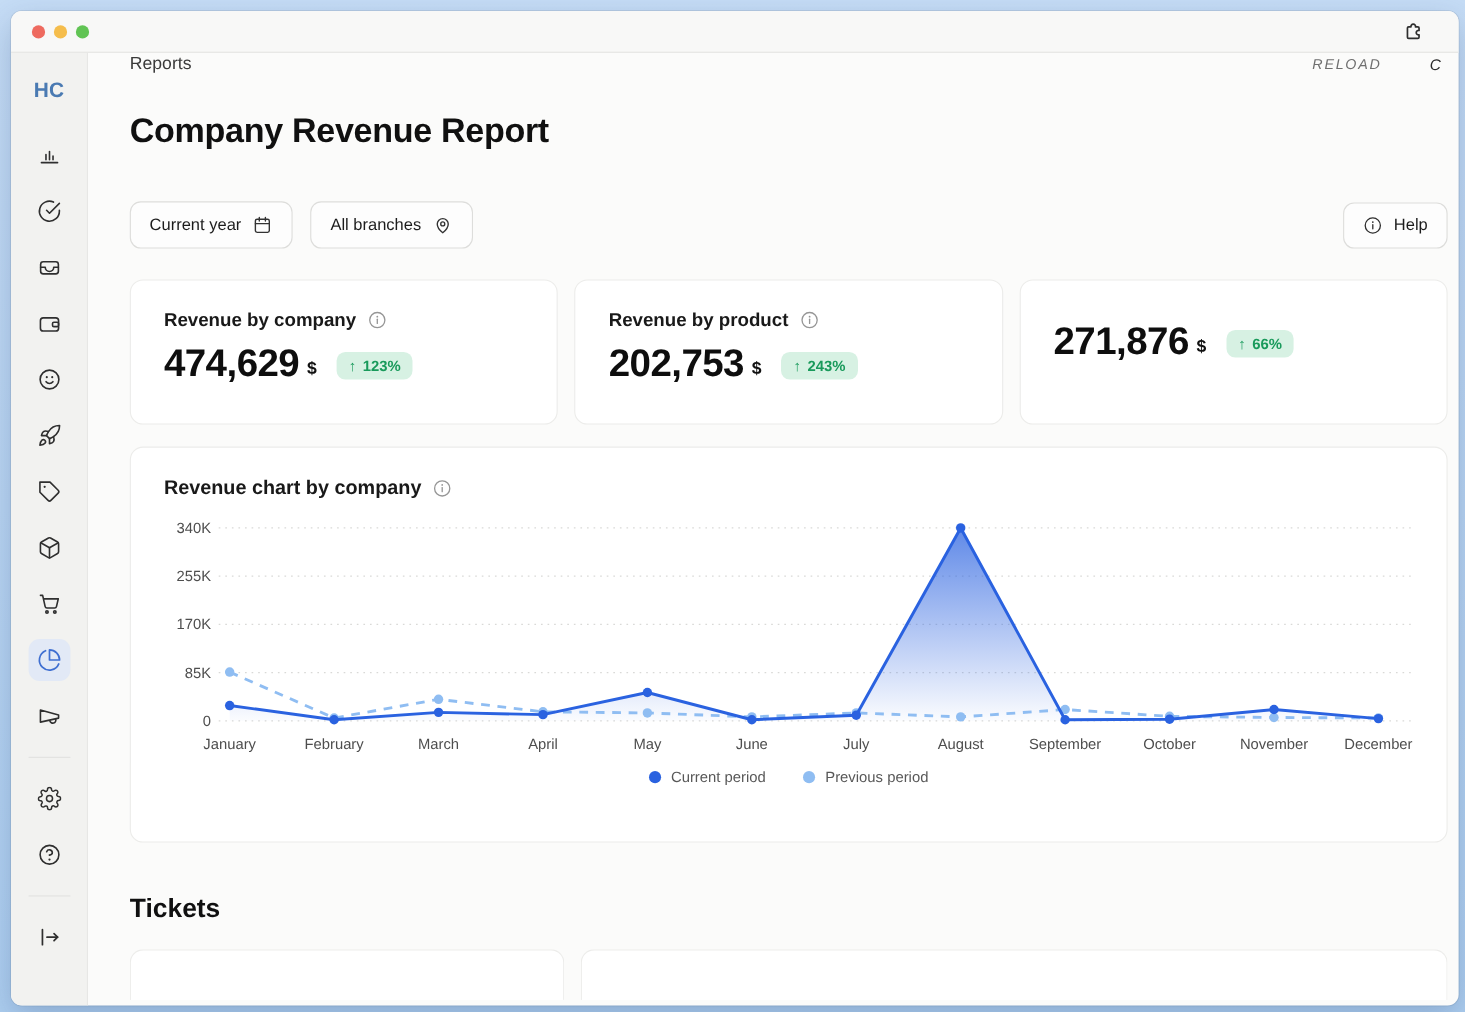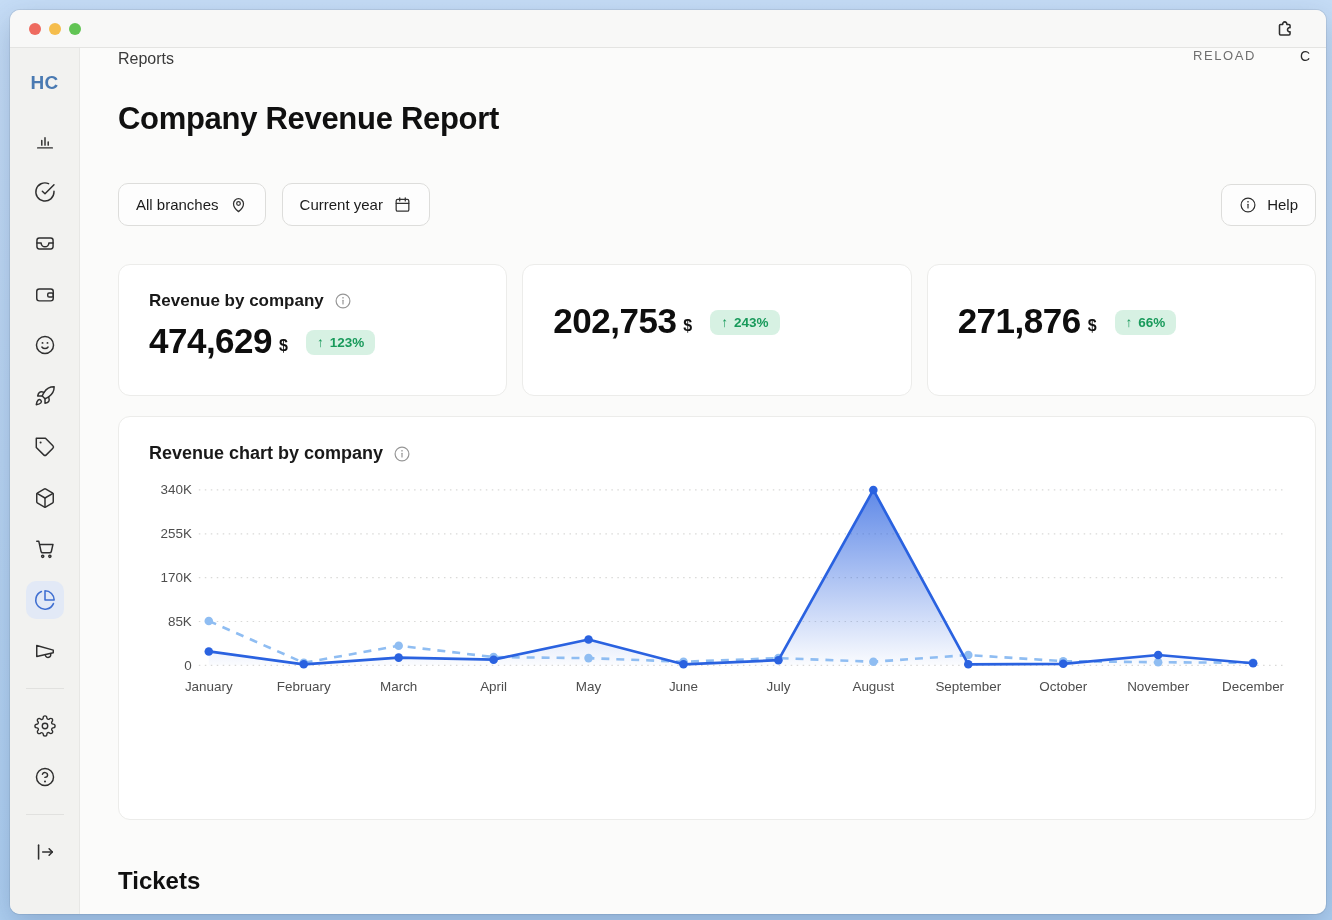--- a/index.html
+++ b/index.html
@@ -43,60 +43,60 @@
   }
   .s-item svg { stroke:currentColor; }
   .s-item.active { background:#e2e9f6; color:#3f6fd1; }
   .s-divider { width:38px; height:1px; background:#e1e1df; margin:5px 0; }
 
   
   .main { flex:1; min-width:0; padding:0 10px 0 38px; position:relative; overflow:hidden; }
 
   .topbar { display:flex; align-items:center; }
   .breadcrumb { font-size:16px; color:#3a3a3a; }
-  .topbar-right { margin-left:auto; display:flex; gap:44px; margin-right:6px; }
+  .topbar-right { margin-left:auto; display:flex; align-items:center; gap:44px; margin-right:6px;font-style:italic; }
   .bell-btn { display:flex; cursor:pointer; color:#4a4a4a; }
   .reload { font-size:13px; color:#6f6f6f; letter-spacing:.12em; cursor:pointer; }
   .avatar-c { font-size:14px; color:#2c2c2c; cursor:pointer; }
 
   h1.page-title { margin-top:32px; font-size:31px; font-weight:700; color:#101010; letter-spacing:-.3px; }
 
   .filters { margin-top:46px; display:flex; align-items:center; gap:16px; }
   .pill-btn {
     display:inline-flex; align-items:center; gap:10px; background:#fdfdfd;
     border:1px solid #dddddb; border-radius:10px; padding:11px 17px;
     font-size:15px; color:#1c1c1c; cursor:pointer;
   }
   .pill-btn svg { stroke:#333; }
   .help-btn { margin-left:auto; margin-right:0; }
   .help-btn svg { stroke:#2f2f2f; }
 
   
-  .stat-row { margin-top:38px; display:flex; gap:15px; }
+  .stat-row { margin-top:28px; display:flex; gap:15px; }
   .stat-card {
     flex:1; background:#ffffff; border:1px solid #ececea; border-radius:12px;
     padding:26px 30px; height:132px;
   }
   .stat-title-row { display:flex; align-items:center; gap:10px; }
   .stat-title { font-size:17px; font-weight:600; color:#191919; }
   .info-icon { display:flex; color:#969696; cursor:pointer; }
   .info-icon svg { stroke:currentColor; }
   .stat-value-row { margin-top:12px; display:flex; align-items:flex-end; }
   .stat-value { font-size:35px; font-weight:700; color:#0e0e0e; letter-spacing:-.5px; line-height:1; }
   .stat-currency { font-size:16px; font-weight:600; color:#111; margin-left:7px; margin-bottom:3px; }
   .badge {
     margin-left:18px; margin-bottom:3px; display:inline-flex; align-items:center; gap:6px;
     background:#d7f1e3; color:#199a5b; border-radius:8px; padding:5px 11px;
     font-size:13.5px; font-weight:600;
   }
 
   
   .chart-card {
     margin-top:20px; background:#fff; border:1px solid #ececea; border-radius:12px;
-    padding:26px 30px 14px 30px; height:404px;
+    padding:26px 30px 14px 30px; height:360px;
   }
   .chart-title-row { display:flex; align-items:center; gap:10px; }
   .chart-title { font-size:18px; font-weight:600; color:#191919; }
   .chart-wrap { margin-top:14px; }
   #revenue-chart-svg { width:100%; height:auto; display:block; overflow:visible; }
   .grid { stroke:#d9d9d7; stroke-width:1.2; stroke-dasharray:1.5 4.5; }
   .ytick, .xtick { font-size:13.5px; fill:#4e4e4e; font-family:"Liberation Sans", sans-serif; }
   .legend { margin-top:10px; display:flex; justify-content:center; gap:34px; align-items:center; }
   .legend-item { display:flex; align-items:center; gap:9px; font-size:13.5px; color:#585858; cursor:pointer; }
   .legend-dot { width:11px; height:11px; border-radius:50%; }
@@ -274,34 +274,34 @@
           </span>
           <span class="reload">RELOAD</span>
           <span class="avatar-c">C</span>
         </div>
       </div>
 
       <h1 class="page-title">Company Revenue Report</h1>
 
       <div class="filters">
         <button class="pill-btn">
+          <span>Current year</span>
+          <span style="display:flex">
+            <svg width="19" height="19" viewBox="0 0 24 24" fill="none" stroke-width="1.6" stroke-linecap="round" stroke-linejoin="round">
+                <rect x="4" y="5.5" width="16" height="15" rx="2"></rect>
+                <path d="M15.5 3.5v4M8.5 3.5v4M4 10.5h16"></path>
+              </svg>
+          </span>
+        </button>
+        <button class="pill-btn">
           <span>All branches</span>
           <span style="display:flex">
             <svg width="19" height="19" viewBox="0 0 24 24" fill="none" stroke-width="1.6" stroke-linecap="round" stroke-linejoin="round">
                 <path d="M12 21s-6.3-4.7-6.3-10a6.3 6.3 0 0 1 12.6 0c0 5.3-6.3 10-6.3 10z"></path>
                 <circle cx="12" cy="10.8" r="2.3"></circle>
-              </svg>
-          </span>
-        </button>
-        <button class="pill-btn">
-          <span>Current year</span>
-          <span style="display:flex">
-            <svg width="19" height="19" viewBox="0 0 24 24" fill="none" stroke-width="1.6" stroke-linecap="round" stroke-linejoin="round">
-                <rect x="4" y="5.5" width="16" height="15" rx="2"></rect>
-                <path d="M15.5 3.5v4M8.5 3.5v4M4 10.5h16"></path>
               </svg>
           </span>
         </button>
         <button class="pill-btn help-btn">
           <span style="display:flex">
             <svg width="18" height="18" viewBox="0 0 24 24" fill="none" stroke-width="1.6" stroke-linecap="round">
                 <circle cx="12" cy="12" r="9.2"></circle>
                 <path d="M12 11v5"></path>
                 <path d="M12 7.8h.01" stroke-width="2.2"></path>
               </svg>
@@ -325,20 +325,30 @@
           <div class="stat-value-row">
             <span class="stat-value">474,629</span>
             <span class="stat-currency">$</span>
             <span class="badge">
                 <span>↑</span>
                 <span>123%</span>
               </span>
           </div>
         </div>
         <div class="stat-card">
+          <div class="stat-title-row">
+            <span class="stat-title">Revenue by product</span>
+            <span class="info-icon">
+                <svg width="18" height="18" viewBox="0 0 24 24" fill="none" stroke-width="1.6" stroke-linecap="round">
+                  <circle cx="12" cy="12" r="9.2"></circle>
+                  <path d="M12 11v5"></path>
+                  <path d="M12 7.8h.01" stroke-width="2.2"></path>
+                </svg>
+              </span>
+          </div>
           <div class="stat-value-row">
             <span class="stat-value">202,753</span>
             <span class="stat-currency">$</span>
             <span class="badge">
                 <span>↑</span>
                 <span>243%</span>
               </span>
           </div>
         </div>
         <div class="stat-card">
@@ -416,20 +426,30 @@
               <circle cx="441.09090909090907" cy="162.11764705882354" r="4.3" fill="#2a62e0"></circle>
               <circle cx="536.3636363636364" cy="186.96470588235294" r="4.3" fill="#2a62e0"></circle>
               <circle cx="631.6363636363636" cy="182.8235294117647" r="4.3" fill="#2a62e0"></circle>
               <circle cx="726.9090909090909" cy="12" r="4.3" fill="#2a62e0"></circle>
               <circle cx="822.1818181818181" cy="186.96470588235294" r="4.3" fill="#2a62e0"></circle>
               <circle cx="917.4545454545455" cy="186.4470588235294" r="4.3" fill="#2a62e0"></circle>
               <circle cx="1012.7272727272727" cy="177.64705882352942" r="4.3" fill="#2a62e0"></circle>
               <circle cx="1108" cy="185.9294117647059" r="4.3" fill="#2a62e0"></circle>
             </svg>
         </div>
+        <div class="legend">
+          <span class="legend-item">
+            <span class="legend-dot" id="dot-cur" style="background: rgb(42, 98, 224);"></span>
+            <span>Current period</span>
+          </span>
+          <span class="legend-item">
+            <span class="legend-dot" id="dot-prev" style="background: rgb(143, 189, 242);"></span>
+            <span>Previous period</span>
+          </span>
+        </div>
       </div>
 
       <h2 class="tickets-title">Tickets</h2>
 
       <div class="tickets-row">
         <div class="ticket-stub small"></div>
         <div class="ticket-stub large"></div>
       </div>
 
     </div>

